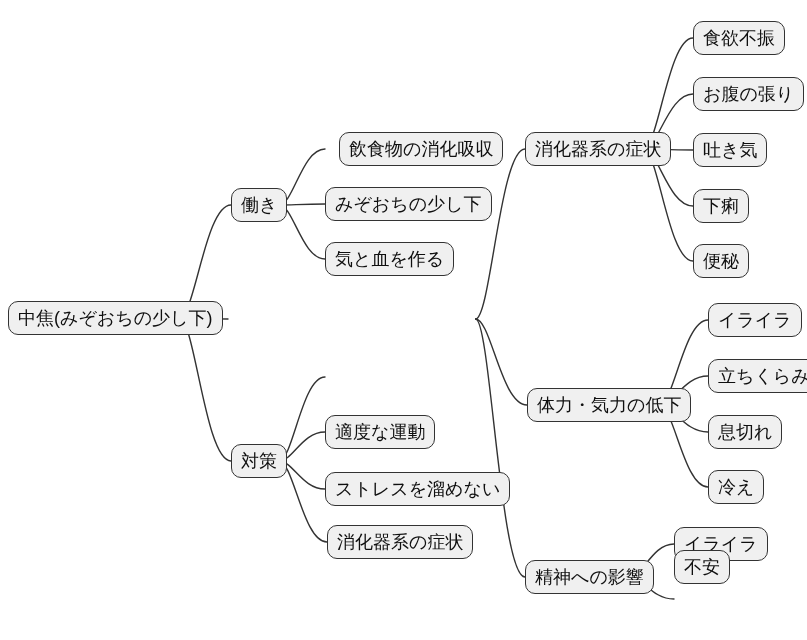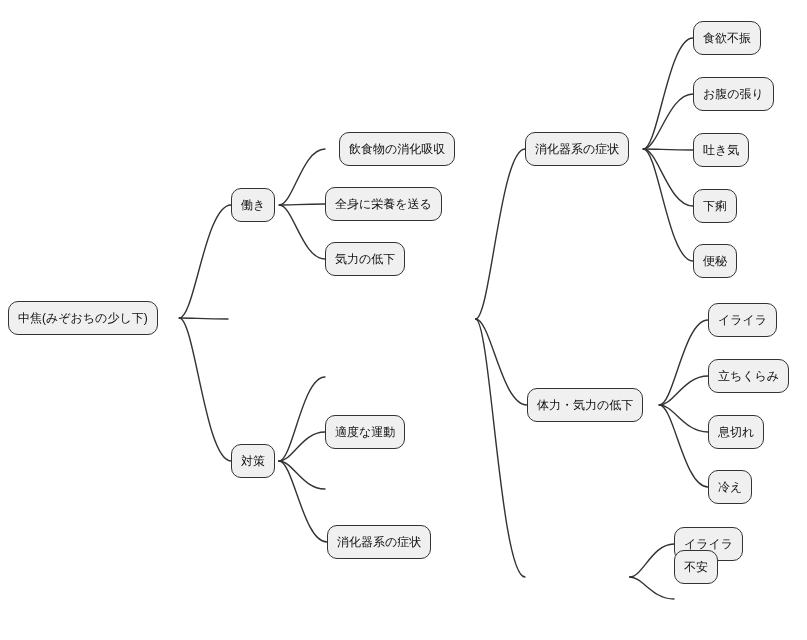--- a/index.html
+++ b/index.html
@@ -19,21 +19,21 @@
   }
   #edges{position:absolute;left:0;top:0;width:807px;height:640px;}
   #edges path{fill:none;stroke:var(--edge);stroke-width:1.4;stroke-linecap:round;}
   .node{
     position:absolute;
     transform:translateY(-50%);
     background:var(--fill);
     border:1.8px solid var(--border);
     border-radius:10px;
     padding:6px 9px;
-    font-size:12px;
+    font-size:18px;
     line-height:20px;
     white-space:nowrap;
     color:var(--text);
     box-sizing:border-box;
   }
 </style>
 </head>
 <body>
 
 <div id="canvas">
@@ -61,36 +61,38 @@
       <path d="M279,461 C292.8,461 302,377 325,377"></path>
       <path d="M279,461 C292.8,461 302,432 325,432"></path>
       <path d="M279,461 C292.8,461 302,489 325,489"></path>
       <path d="M279,461 C293.4,461 303,542 327,542"></path>
     </svg>
 
   <div class="node" id="node-root" style="left:8px;top:318px">中焦(みぞおちの少し下)</div>
 
   <div class="node" id="node-working" style="left:231px;top:205px">働き</div>
   <div class="node" id="node-digestion-absorption" style="left:339px;top:149px">飲食物の消化吸収</div>
-  <div class="node" id="node-nutrition-delivery" style="left:325px;top:204px">全身に栄養を送る</div>
-  <div class="node" id="node-qi-blood" style="left:325px;top:259px">気力の低下</div>
+  <div class="node" id="node-nutrition-delivery" style="left:325px;top:204px">みぞおちの少し下</div>
+  <div class="node" id="node-qi-blood" style="left:325px;top:259px">気と血を作る</div>
 
 
   <div class="node" id="node-digestive-symptoms" style="left:525px;top:149px">消化器系の症状</div>
   <div class="node" id="node-appetite-loss" style="left:693px;top:38px">食欲不振</div>
   <div class="node" id="node-bloating" style="left:693px;top:94px">お腹の張り</div>
   <div class="node" id="node-nausea" style="left:693px;top:150px">吐き気</div>
   <div class="node" id="node-diarrhea" style="left:693px;top:206px">下痢</div>
   <div class="node" id="node-constipation" style="left:693px;top:261px">便秘</div>
 
   <div class="node" id="node-stamina-decline" style="left:527px;top:405px">体力・気力の低下</div>
   <div class="node" id="node-fatigue" style="left:708px;top:320px">イライラ</div>
   <div class="node" id="node-dizziness" style="left:708px;top:376px">立ちくらみ</div>
   <div class="node" id="node-breathlessness" style="left:708px;top:432px">息切れ</div>
   <div class="node" id="node-coldness" style="left:708px;top:487px">冷え</div>
 
+  <div class="node" id="node-mental-impact" style="left:525px;top:577px">精神への影響</div>
   <div class="node" id="node-irritability" style="left:674px;top:544px">イライラ</div>
   <div class="node" id="node-anxiety" style="left:674px;top:567px">不安</div>
 
   <div class="node" id="node-countermeasures" style="left:231px;top:461px">対策</div>
   <div class="node" id="node-moderate-exercise" style="left:325px;top:432px">適度な運動</div>
+  <div class="node" id="node-stress-management" style="left:325px;top:489px">ストレスを溜めない</div>
   <div class="node" id="node-consult-expert" style="left:327px;top:542px">消化器系の症状</div>
 </div>
 
 </body></html>

